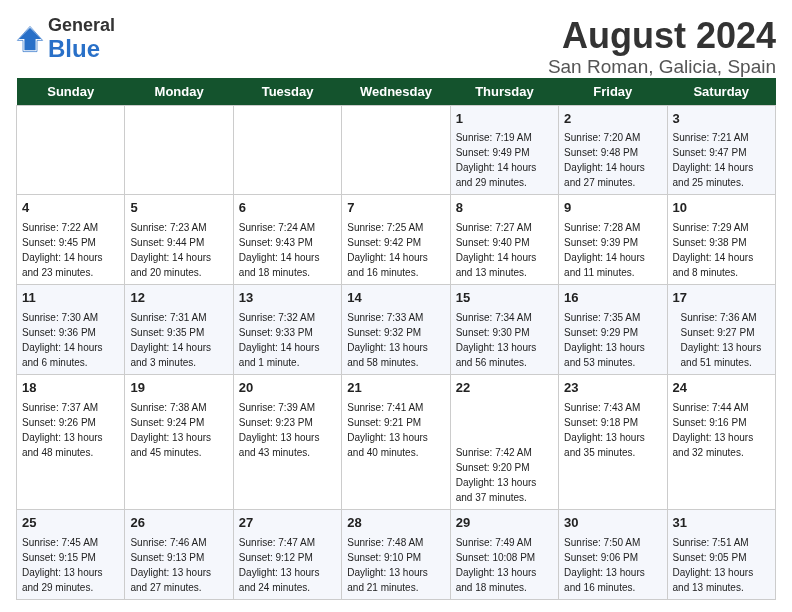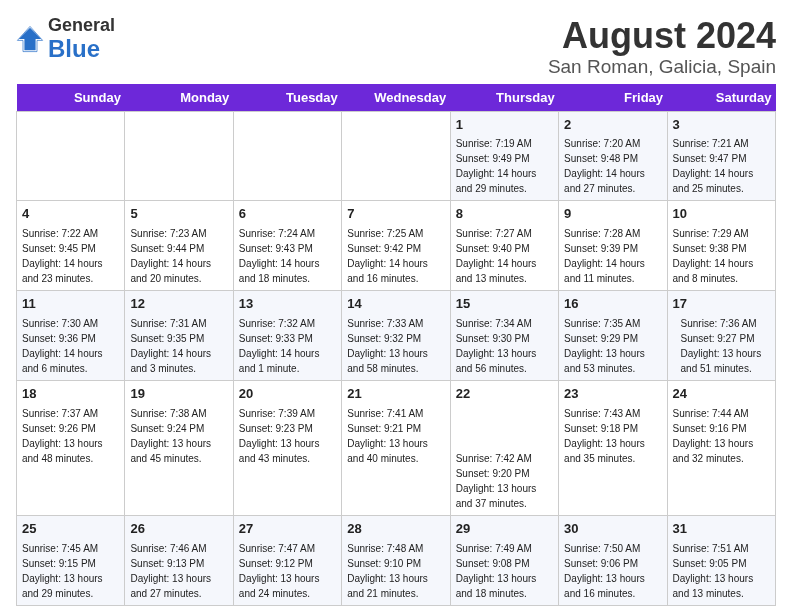--- a/index.html
+++ b/index.html
@@ -7,21 +7,21 @@
       font-family: Arial, sans-serif;
       background: #fff;
       width: 792px;
       min-height: 612px;
       padding: 16px;
     }
     .header {
       display: flex;
       justify-content: space-between;
       align-items: flex-start;
-      margin-bottom: 6px;
+      margin-bottom: 0;
     }
     .logo {
       display: flex;
       align-items: center;
       gap: 4px;
     }
     .logo-text {
       display: flex;
       flex-direction: column;
       line-height: 1.1;
@@ -52,25 +52,25 @@
     .cal-subtitle {
       font-size: 19px;
       color: #555;
     }
     table {
       width: 100%;
       border-collapse: collapse;
       table-layout: fixed;
     }
     th {
-      background: #6d28d9;
+      background: #14532d;
       color: #fff;
       font-size: 13px;
       padding: 6px 4px;
-      text-align: right;
+      text-align: center;
       font-weight: bold;
     }
     td {
       border: 1px solid #ccc;
       vertical-align: top;
       padding: 4px 5px;
       font-size: 10.5px;
       line-height: 1.45;
       color: #222;
       height: 82px;
@@ -333,21 +333,21 @@
         <td>
           <div class="day-num">28</div>
           <div class="day-info" style="white-space: pre-line;">Sunrise: 7:48 AM
 Sunset: 9:10 PM
 Daylight: 13 hours
 and 21 minutes.</div>
         </td>
         <td>
           <div class="day-num">29</div>
           <div class="day-info" style="white-space: pre-line;">Sunrise: 7:49 AM
-Sunset: 9:08 PM
+Sunset: 10:08 PM
 Daylight: 13 hours
 and 18 minutes.</div>
         </td>
         <td>
           <div class="day-num">30</div>
           <div class="day-info" style="white-space: pre-line;">Sunrise: 7:50 AM
 Sunset: 9:06 PM
 Daylight: 13 hours
 and 16 minutes.</div>
         </td>

